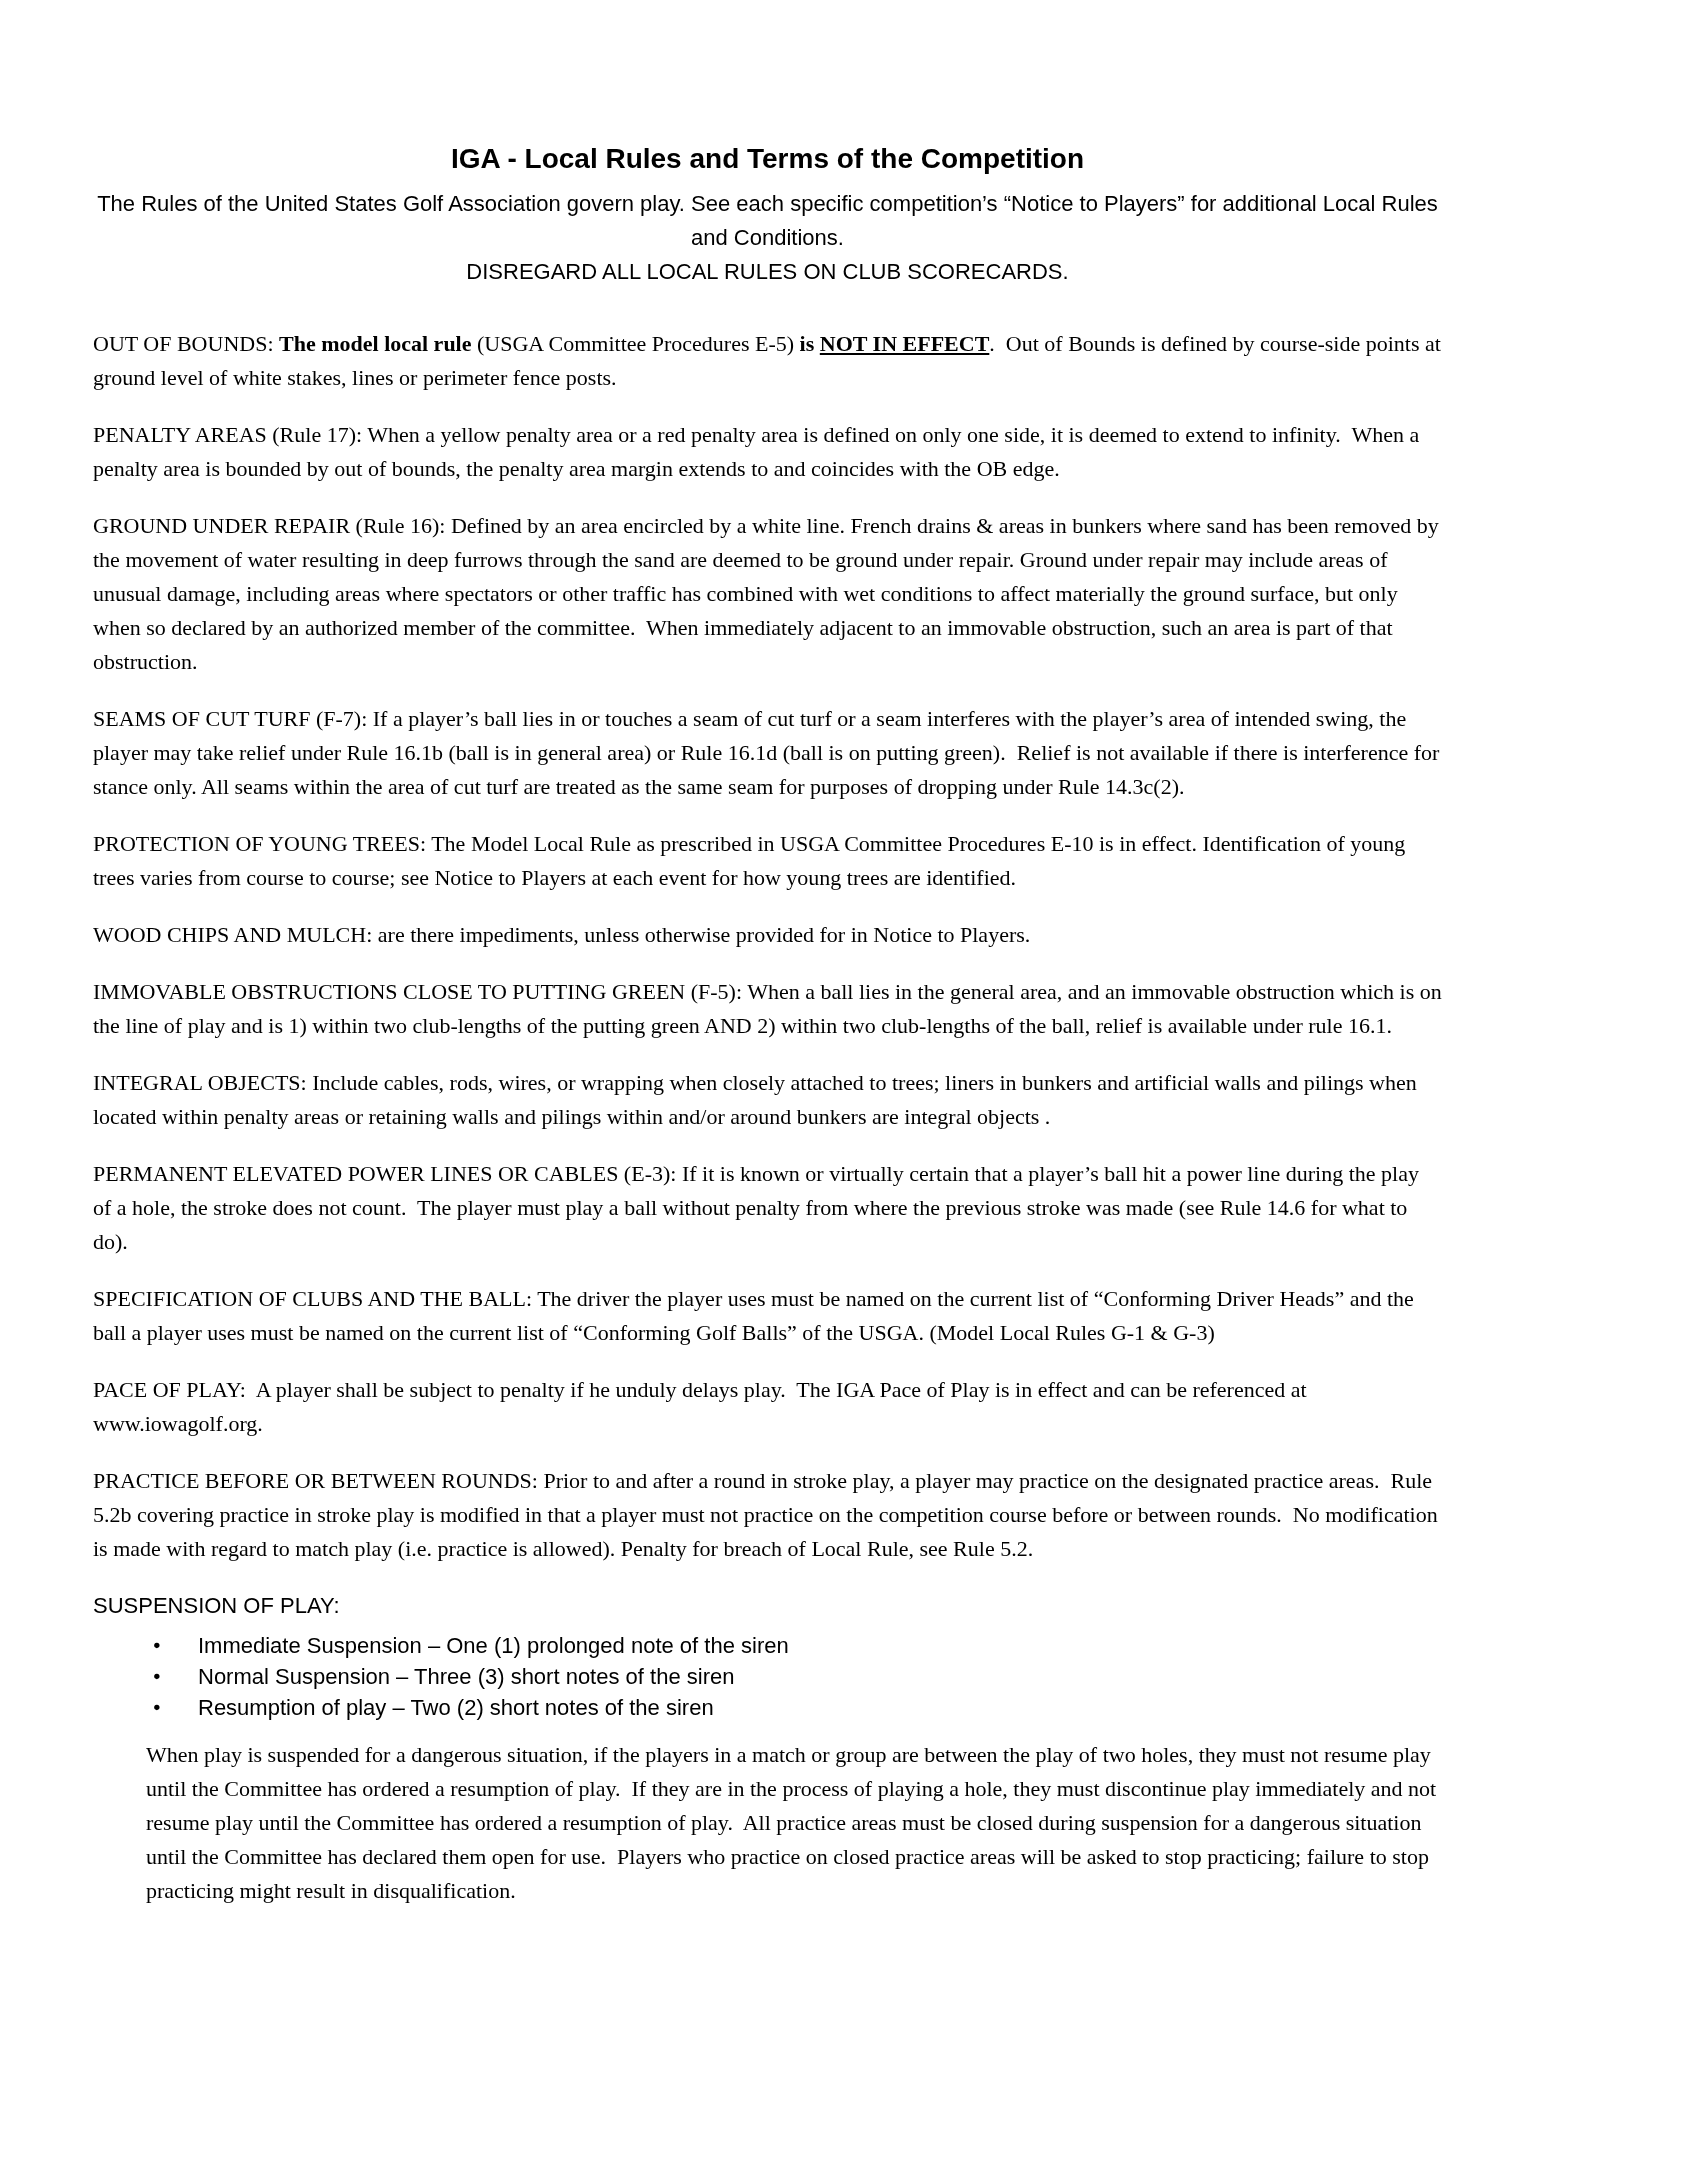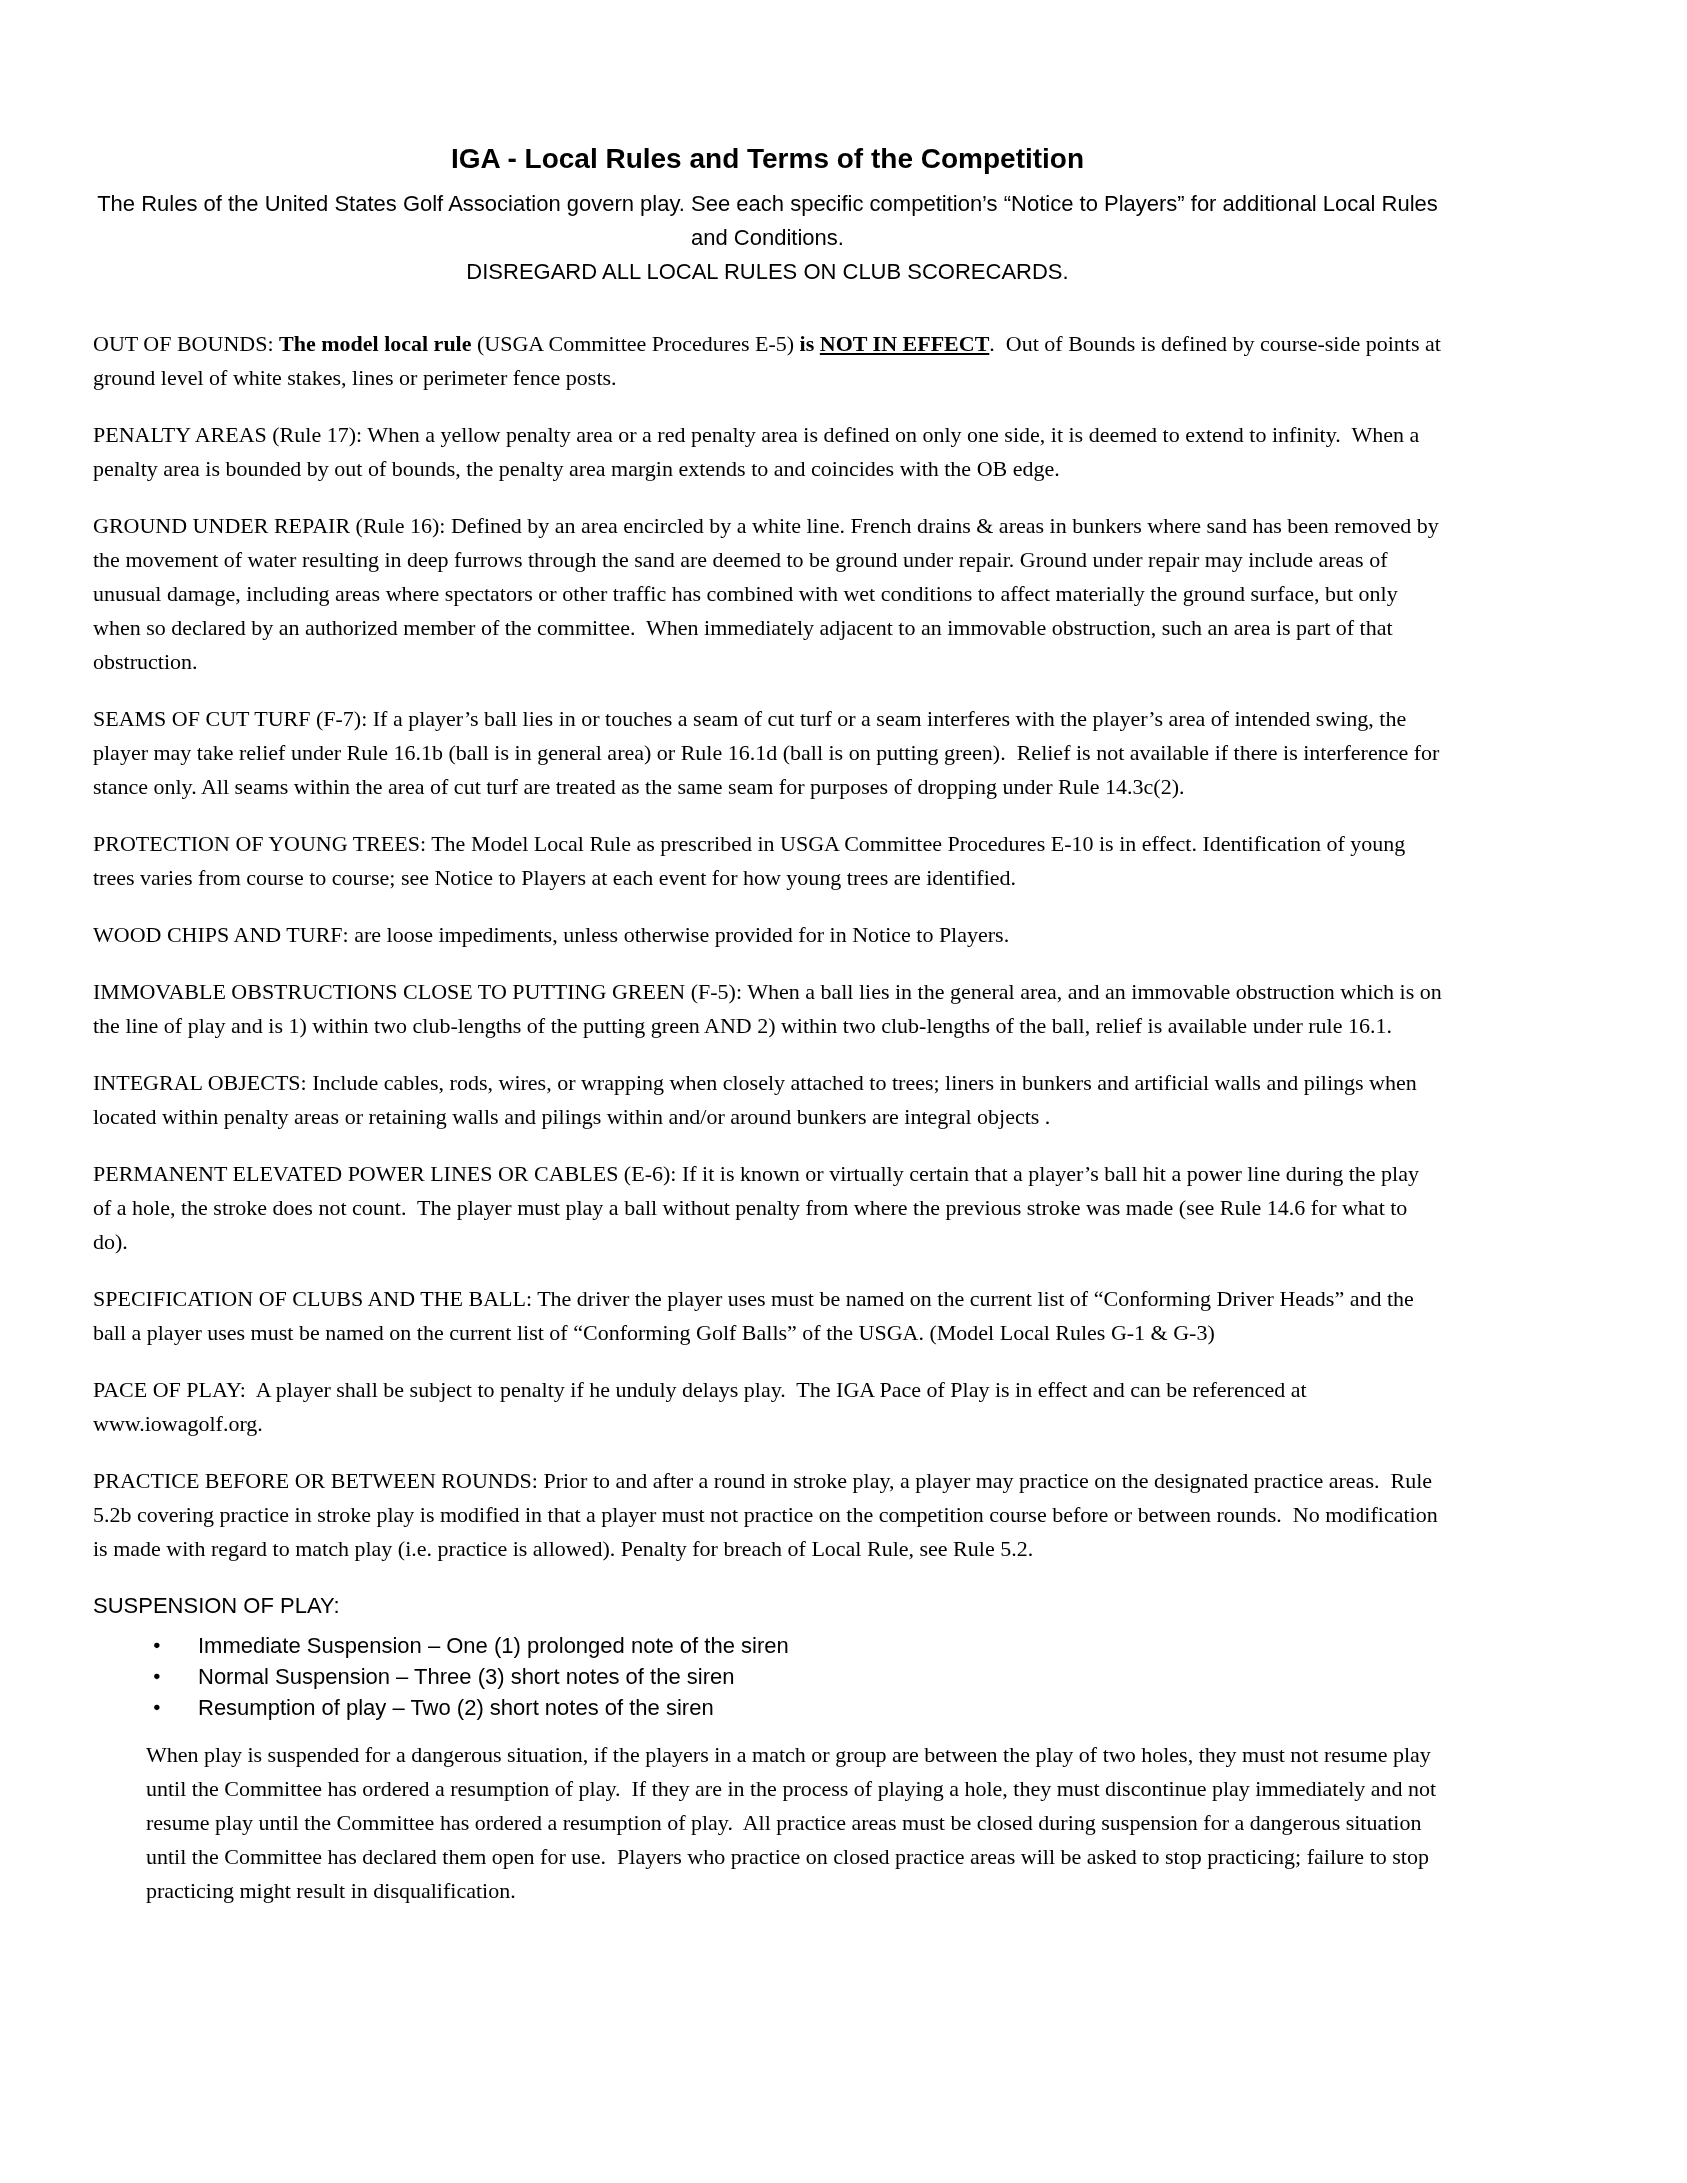--- a/index.html
+++ b/index.html
@@ -85,24 +85,24 @@
 
   <p class="center-line">The Rules of the United States Golf Association govern play. See each specific competition’s “Notice to Players” for additional Local Rules and Conditions.</p>
   <p class="center-line disregard">DISREGARD ALL LOCAL RULES ON CLUB SCORECARDS.</p>
 
   <p class="body-p"><span>OUT OF BOUNDS: </span><span class="bold">The model local rule</span><span> (USGA Committee Procedures E-5) </span><span class="bold">is </span><span class="bold-underline">NOT IN EFFECT</span><span>.  Out of Bounds is defined by course-side points at ground level of white stakes, lines or perimeter fence posts.</span></p>
 
   <p class="body-p">PENALTY AREAS (Rule 17): When a yellow penalty area or a red penalty area is defined on only one side, it is deemed to extend to infinity.  When a penalty area is bounded by out of bounds, the penalty area margin extends to and coincides with the OB edge.</p>
   <p class="body-p">GROUND UNDER REPAIR (Rule 16): Defined by an area encircled by a white line. French drains &amp; areas in bunkers where sand has been removed by the movement of water resulting in deep furrows through the sand are deemed to be ground under repair. Ground under repair may include areas of unusual damage, including areas where spectators or other traffic has combined with wet conditions to affect materially the ground surface, but only when so declared by an authorized member of the committee.  When immediately adjacent to an immovable obstruction, such an area is part of that obstruction.</p>
   <p class="body-p">SEAMS OF CUT TURF (F-7): If a player’s ball lies in or touches a seam of cut turf or a seam interferes with the player’s area of intended swing, the player may take relief under Rule 16.1b (ball is in general area) or Rule 16.1d (ball is on putting green).  Relief is not available if there is interference for stance only. All seams within the area of cut turf are treated as the same seam for purposes of dropping under Rule 14.3c(2).</p>
   <p class="body-p">PROTECTION OF YOUNG TREES: The Model Local Rule as prescribed in USGA Committee Procedures E-10 is in effect. Identification of young trees varies from course to course; see Notice to Players at each event for how young trees are identified.</p>
-  <p class="body-p">WOOD CHIPS AND TURF: are loose impediments, unless otherwise provided for in Notice to Players.</p>
+  <p class="body-p">WOOD CHIPS AND MULCH: are there impediments, unless otherwise provided for in Notice to Players.</p>
   <p class="body-p">IMMOVABLE OBSTRUCTIONS CLOSE TO PUTTING GREEN (F-5): When a ball lies in the general area, and an immovable obstruction which is on the line of play and is 1) within two club-lengths of the putting green AND 2) within two club-lengths of the ball, relief is available under rule 16.1.</p>
   <p class="body-p">INTEGRAL OBJECTS: Include cables, rods, wires, or wrapping when closely attached to trees; liners in bunkers and artificial walls and pilings when located within penalty areas or retaining walls and pilings within and/or around bunkers are integral objects .</p>
-  <p class="body-p">PERMANENT ELEVATED POWER LINES OR CABLES (E-6): If it is known or virtually certain that a player’s ball hit a power line during the play of a hole, the stroke does not count.  The player must play a ball without penalty from where the previous stroke was made (see Rule 14.6 for what to do).</p>
+  <p class="body-p">PERMANENT ELEVATED POWER LINES OR CABLES (E-3): If it is known or virtually certain that a player’s ball hit a power line during the play of a hole, the stroke does not count.  The player must play a ball without penalty from where the previous stroke was made (see Rule 14.6 for what to do).</p>
   <p class="body-p">SPECIFICATION OF CLUBS AND THE BALL: The driver the player uses must be named on the current list of “Conforming Driver Heads” and the ball a player uses must be named on the current list of “Conforming Golf Balls” of the USGA. (Model Local Rules G-1 &amp; G-3)</p>
   <p class="body-p">PACE OF PLAY:  A player shall be subject to penalty if he unduly delays play.  The IGA Pace of Play is in effect and can be referenced at www.iowagolf.org.</p>
   <p class="body-p">PRACTICE BEFORE OR BETWEEN ROUNDS: Prior to and after a round in stroke play, a player may practice on the designated practice areas.  Rule 5.2b covering practice in stroke play is modified in that a player must not practice on the competition course before or between rounds.  No modification is made with regard to match play (i.e. practice is allowed). Penalty for breach of Local Rule, see Rule 5.2.</p>
 
   <p class="heading-p">SUSPENSION OF PLAY:</p>
   <div class="bullet-list">
     <div class="bullet-row">
         <span class="bullet-text">Immediate Suspension – One (1) prolonged note of the siren</span>
       </div>
     <div class="bullet-row">

